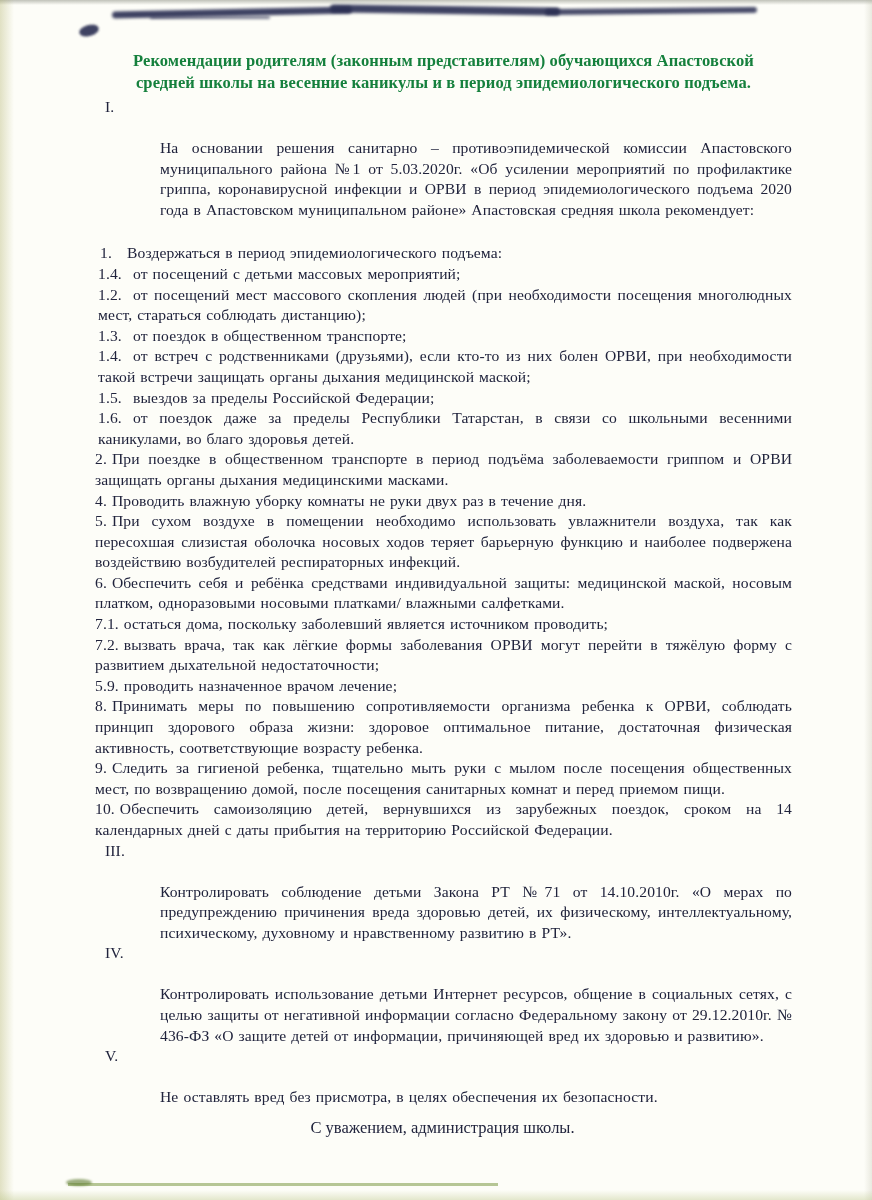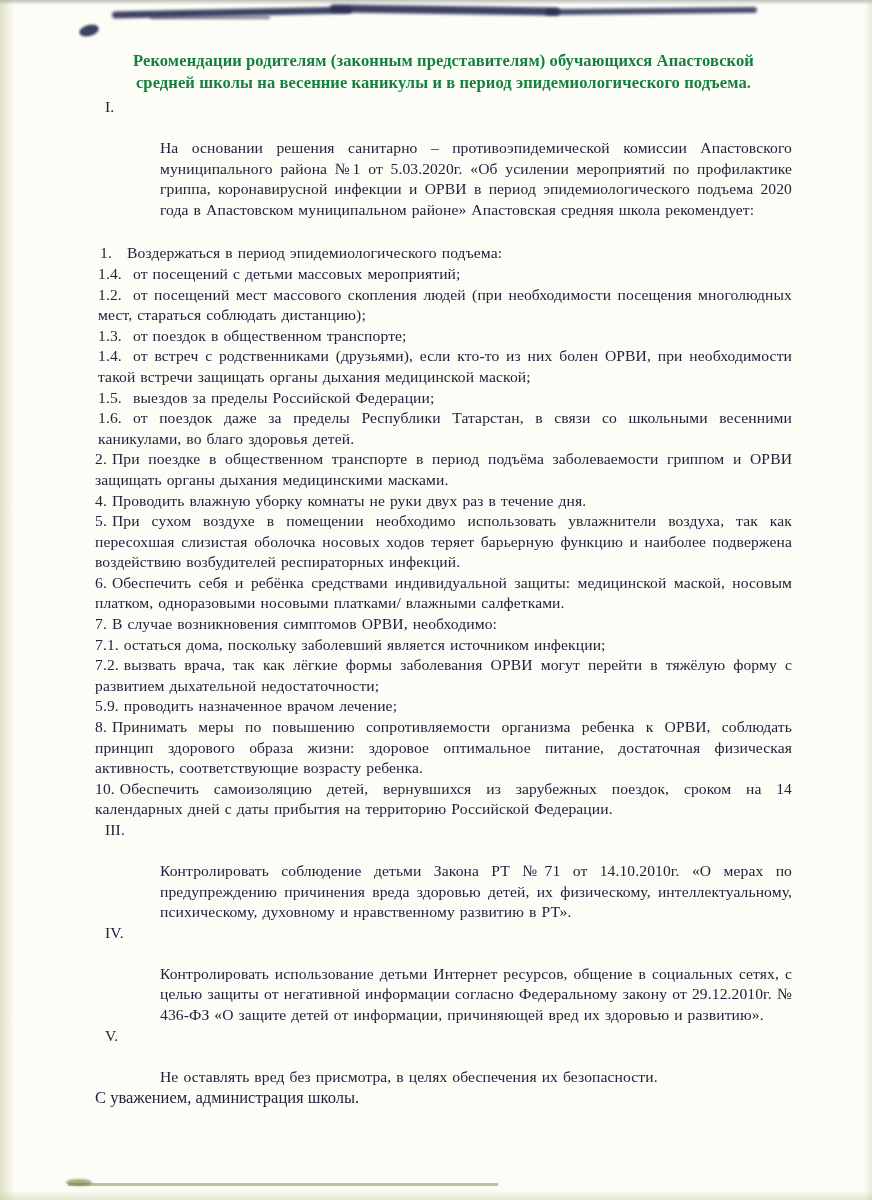--- a/index.html
+++ b/index.html
@@ -45,21 +45,21 @@
   .item { font-size:15.6px; line-height:20.6px; text-align:justify;
           letter-spacing:.1px; word-spacing:1px; }
   .item.roman { display:flex; }
   .item.roman .mk { flex:0 0 65px; padding-left:10px; }
   .item.roman .tx { flex:1; text-align:justify;margin-top:41px; }
   .item.num1 { padding-left:5px;margin-top:23px; }
   .item.num1 .mk { display:inline-block; min-width:27px; }
   .item.sub  { padding-left:3px; }
   .item.sub .mk { display:inline-block; min-width:35px; }
   .item.plain .mk { margin-right:5px; }
-  .closing { margin-top:1px; font-size:16.5px; text-align:left; padding-right:2px; }
+  .closing { margin-top:10px; font-size:16.5px; text-align:center; padding-right:2px; }
 </style>
 </head>
 <body>
 
 <div class="page">
 
   <div class="edge-top"></div>
   <div class="edge-left"></div>
   <div class="edge-right"></div>
   <div class="edge-bottom"></div>
@@ -86,25 +86,25 @@
     <p class="item sub"><span class="mk">1.2.</span><span>от посещений мест массового скопления людей (при необходимости посещения многолюдных мест, стараться соблюдать дистанцию);</span></p>
     <p class="item sub"><span class="mk">1.3.</span><span>от поездок в общественном транспорте;</span></p>
     <p class="item sub"><span class="mk">1.4.</span><span>от встреч с родственниками (друзьями), если кто-то из них болен ОРВИ, при необходимости такой встречи защищать органы дыхания медицинской маской;</span></p>
     <p class="item sub"><span class="mk">1.5.</span><span>выездов за пределы Российской Федерации;</span></p>
     <p class="item sub"><span class="mk">1.6.</span><span>от поездок даже за пределы Республики Татарстан, в связи со школьными весенними каникулами, во благо здоровья детей.</span></p>
 
     <p class="item plain"><span class="mk">2.</span><span>При поездке в общественном транспорте в период подъёма заболеваемости гриппом и ОРВИ защищать органы дыхания медицинскими масками.</span></p>
     <p class="item plain"><span class="mk">4.</span><span>Проводить влажную уборку комнаты не руки двух раз в течение дня.</span></p>
     <p class="item plain"><span class="mk">5.</span><span>При сухом воздухе в помещении необходимо использовать увлажнители воздуха, так как пересохшая слизистая оболочка носовых ходов теряет барьерную функцию и наиболее подвержена воздействию возбудителей респираторных инфекций.</span></p>
     <p class="item plain"><span class="mk">6.</span><span>Обеспечить себя и ребёнка средствами индивидуальной защиты: медицинской маской, носовым платком, одноразовыми носовыми платками/ влажными салфетками.</span></p>
-    <p class="item plain"><span class="mk">7.</span><span>В случае возникновения симптомов ОРВИ, необходимо:</span></p>
-    <p class="item plain"><span class="mk">7.1.</span><span>остаться дома, поскольку заболевший является источником инфекции;</span></p>
+    <p class="item plain"><span class="mk">7.1.</span><span>остаться дома, поскольку заболевший является источником проводить;</span></p>
     <p class="item plain"><span class="mk">7.2.</span><span>вызвать врача, так как лёгкие формы заболевания ОРВИ могут перейти в тяжёлую форму с развитием дыхательной недостаточности;</span></p>
     <p class="item plain"><span class="mk">5.9.</span><span>проводить назначенное врачом лечение;</span></p>
     <p class="item plain"><span class="mk">8.</span><span>Принимать меры по повышению сопротивляемости организма ребенка к ОРВИ, соблюдать принцип здорового образа жизни: здоровое оптимальное питание, достаточная физическая активность, соответствующие возрасту ребенка.</span></p>
+    <p class="item plain"><span class="mk">9.</span><span>Следить за гигиеной ребенка, тщательно мыть руки с мылом после посещения общественных мест, по возвращению домой, после посещения санитарных комнат и перед приемом пищи.</span></p>
     <p class="item plain"><span class="mk">10.</span><span>Обеспечить самоизоляцию детей, вернувшихся из зарубежных поездок, сроком на 14 календарных дней с даты прибытия на территорию Российской Федерации.</span></p>
 
     <div class="item roman">
         <span class="mk">III.</span>
         <span class="tx">Контролировать соблюдение детьми Закона РТ №71 от 14.10.2010г. «О мерах по предупреждению причинения вреда здоровью детей, их физическому, интеллектуальному, психическому, духовному и нравственному развитию в РТ».</span>
       </div>
     <div class="item roman">
         <span class="mk">IV.</span>
         <span class="tx">Контролировать использование детьми Интернет ресурсов, общение в социальных сетях, с целью защиты от негативной информации согласно Федеральному закону от 29.12.2010г. № 436-ФЗ «О защите детей от информации, причиняющей вред их здоровью и развитию».</span>
       </div>

